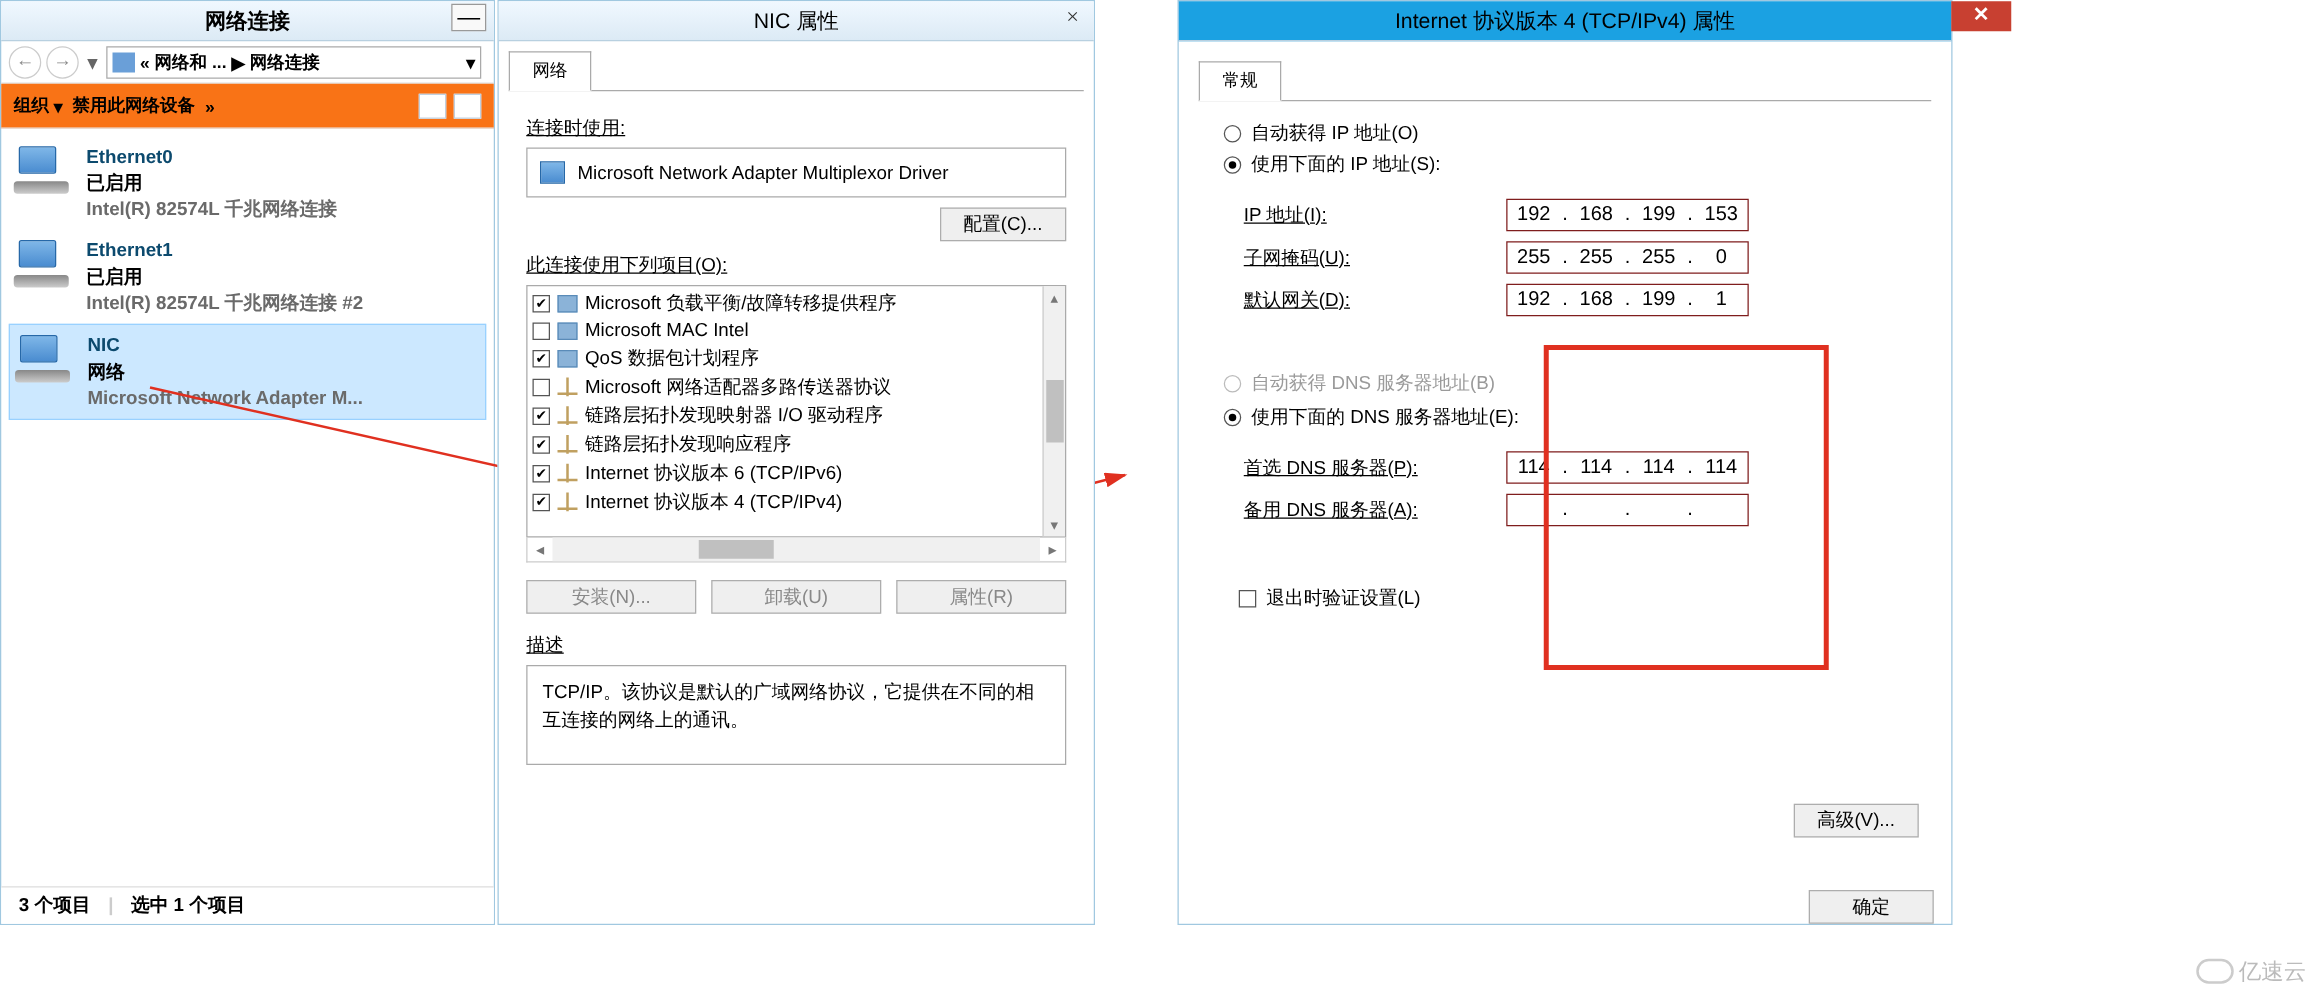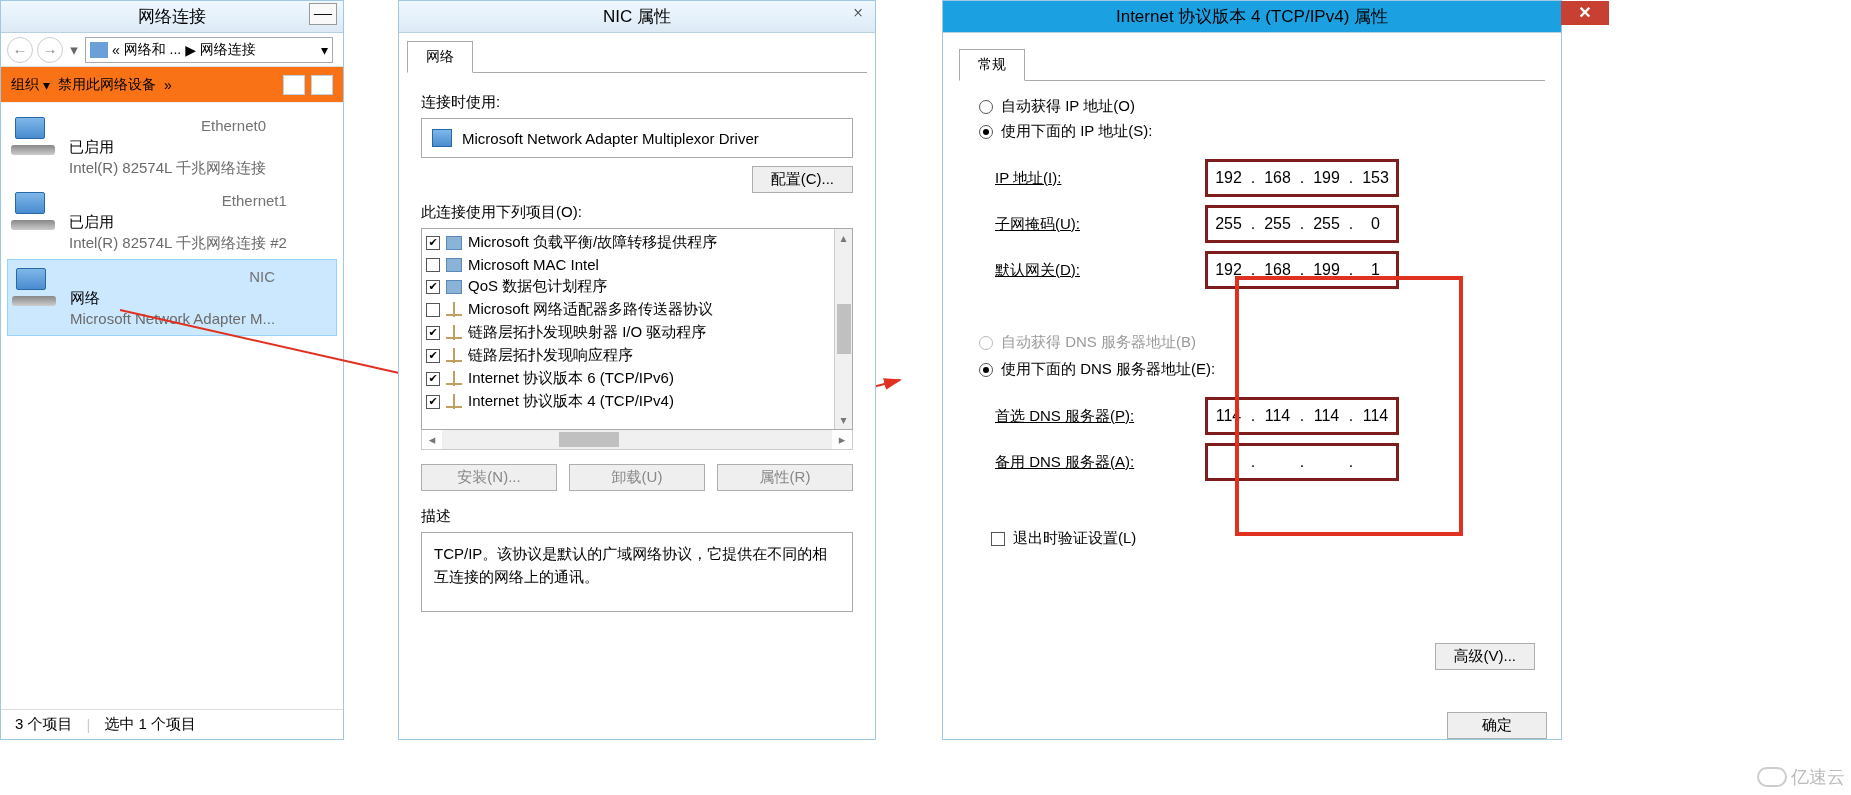--- a/index.html
+++ b/index.html
@@ -1,54 +1,54 @@
 <!DOCTYPE html>
 <html><head>
 <meta charset="utf-8">
 <style>
 * { box-sizing: border-box; font-family: "Microsoft YaHei", "Segoe UI", sans-serif; }
 body { margin: 0; background: #fff; width: 1851px; height: 795px; position: relative; overflow: hidden; font-size: 15px; color: #000; }
 .window { position: absolute; background: #fff; border: 1px solid #a0c8e0; }
 
 
-.win1 { left: 0; top: 0; width: 344px; height: 740px; }
+.win1 { left: 0; top: 0; width: 396px; height: 740px; font-weight: bold; }
 .titlebar { background: linear-gradient(#f0f8ff,#dceaf5); height: 32px; display: flex; align-items: center; justify-content: center; position: relative; border-bottom:1px solid #b8d0e0;}
 .titlebar .title { font-size: 17px; }
 .titlebar .min { position:absolute; right:6px; top:2px; width:28px; height:22px; border:1px solid #999; text-align:center; line-height:18px; font-size:18px; background:#f9f9f9; font-family:Segoe UI;}
 .navbar { height:34px; display:flex; align-items:center; padding:0 6px; border-bottom:1px solid #ddd; }
 .navcircle { width:26px; height:26px; border:1px solid #ccc; border-radius:50%; display:flex; align-items:center; justify-content:center; margin-right:4px; color:#888; font-family:Segoe UI;}
 .navdrop { width:14px; text-align:center; color:#666; }
 .addressbar { flex:1; height:26px; border:1px solid #aaa; margin:0 4px; display:flex; align-items:center; padding:0 4px; font-size:14px; }
 .addressbar .folder-icon{width:18px;height:16px;background:#6a9fd8;margin-right:4px;}
 .toolbar1 { height:36px; display:flex; align-items:center; padding:0 10px; border-bottom:1px solid #e8f0f8; background:#f97316; justify-content:space-between; }
 .toolbar1 .left{display:flex;gap:8px;align-items:center;}
 .toolbar1-item{display:flex;align-items:center;gap:4px;font-size:14px;}
 .view-icons{display:flex;gap:6px;}
 .view-icon{width:22px;height:20px;border:1px solid #c0d0e0;background:#fff;}
 .nic-list{padding:6px;}
 .nic-item{display:flex;padding:6px 4px;gap:10px;align-items:flex-start;}
 .nic-item.selected{background:#cce8ff;border:1px solid #99d1ff;}
 .nic-icon{width:48px;height:44px;flex-shrink:0;position:relative;}
 .nic-icon .monitor{position:absolute;left:4px;top:2px;width:30px;height:22px;background:linear-gradient(#7fb7e8,#4a8cd0);border:1px solid #2668a8;border-radius:2px;}
 .nic-icon .cable{position:absolute;left:0;bottom:4px;width:44px;height:10px;background:linear-gradient(#888,#ccc);border-radius:3px;}
 .nic-text{line-height:1.4;}
-.nic-name{color:#737373;text-align:right;}
+.nic-name{color:#0c4a6e;}
 .nic-status{color:#000;}
 .nic-device{color:#6a6a6a;}
 .statusbar1{position:absolute;bottom:0;left:0;right:0;height:30px;border-top:1px solid #ddd;display:flex;align-items:center;padding:0 14px;gap:14px;background:#fff;}
 .statusbar1 .sep{color:#ccc;}
 
 
 .win2 { left:398px; top:0; width:478px; height:740px; }
 .close-x{position:absolute;right:4px;top:2px;width:26px;height:24px;text-align:center;font-size:18px;font-family:Segoe UI;color:#333;}
 .dlg-body{padding:0; position:relative; height:calc(100% - 32px);}
 .tab-row{display:flex;border-bottom:1px solid #aaa;margin:8px 8px 0;}
 .tab{padding:6px 18px;border:1px solid #aaa;border-bottom:1px solid #fff;margin-bottom:-1px;background:#fff;font-size:14px;}
 .section{padding:10px 22px;}
-.lbl{font-size:15px;margin:10px 0 6px;}
+.lbl{font-size:15px;margin:10px 0 6px;text-decoration:underline;}
 .adapter-box{border:1px solid #aaa;padding:10px 10px;display:flex;align-items:center;gap:10px;}
 .adapter-icon{width:20px;height:18px;background:linear-gradient(#7fb7e8,#4a8cd0);border:1px solid #2668a8;}
 .cfg-btn-row{display:flex;justify-content:flex-end;margin:8px 0;}
 .btn{border:1px solid #adadad;background:#efefef;padding:3px 18px;font-size:15px;cursor:default;min-width:96px;text-align:center;}
 .btn.disabled{color:#888;}
 .items-box{border:1px solid #aaa;height:202px;display:flex;}
 .items-list{flex:1;overflow:hidden;padding:2px;}
 .item-row{display:flex;align-items:center;gap:6px;padding:2px 2px;font-size:15px;white-space:nowrap;}
 .chk{width:14px;height:14px;border:1px solid #555;display:inline-flex;align-items:center;justify-content:center;font-size:11px;flex-shrink:0;font-family:Segoe UI;}
 .chk.on::after{content:"✔";color:#000;}
@@ -77,21 +77,21 @@
 .win3 .close-red{position:absolute;right:-48px;top:0;width:48px;height:24px;background:#c84031;color:#fff;text-align:center;font-size:16px;line-height:24px;font-weight:bold;}
 .ipv4-body{padding:8px;}
 .intro{font-size:15px;line-height:1.5;margin:10px 14px 18px;}
 .radio-row{display:flex;align-items:center;gap:8px;margin:6px 6px;font-size:15px;}
 .radio{width:14px;height:14px;border:1px solid #555;border-radius:50%;display:inline-flex;align-items:center;justify-content:center;flex-shrink:0;}
 .radio.on::after{content:"";width:6px;height:6px;background:#000;border-radius:50%;}
 .radio.disabled{border-color:#bbb;}
 .ip-grid{padding:4px 6px 10px 22px;}
 .ip-row{display:flex;align-items:center;margin:8px 0;}
 .ip-label{width:210px;font-size:15px;text-decoration:underline;}
-.ip-input{width:194px;height:38px;border:3px solid #7f1d1d;display:flex;align-items:center;font-family:Consolas,monospace;font-size:16px;}
+.ip-input{width:194px;height:26px;border:1px solid #7f1d1d;display:flex;align-items:center;font-family:Consolas,monospace;font-size:16px;}
 .ip-input span{flex:1;text-align:center;}
 .ip-input .dot{flex:0 0 8px;text-align:center;}
 .red-box{position:absolute;border:4px solid #e03020;pointer-events:none;}
 .spacer{height:20px;}
 .dns-label-row{margin-top:8px;}
 .exit-check-row{display:flex;align-items:center;gap:8px;margin:30px 6px 0 18px;}
 .adv-btn-row{display:flex;justify-content:flex-end;margin:0 16px 0 0;position:absolute;right:10px;top:610px;}
 .bottom-btns{position:absolute;bottom:0;right:14px;display:flex;gap:10px;border-radius:11px;}
 .win3 .btn{min-width:100px;}
 .disabled-text{color:#9a9a9a;}

